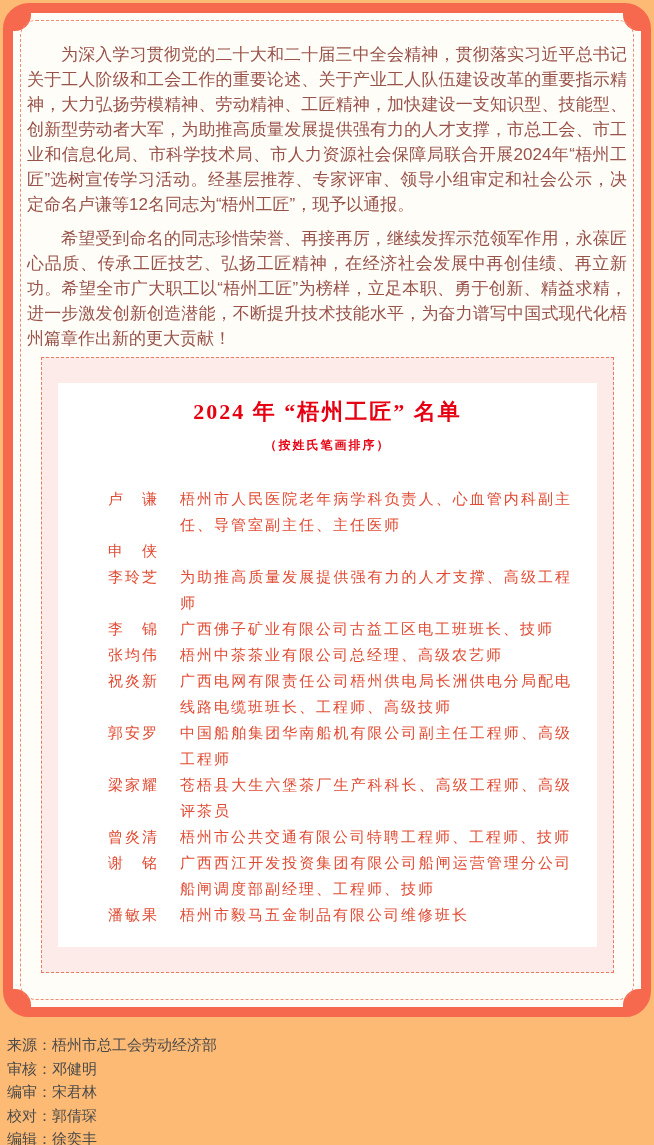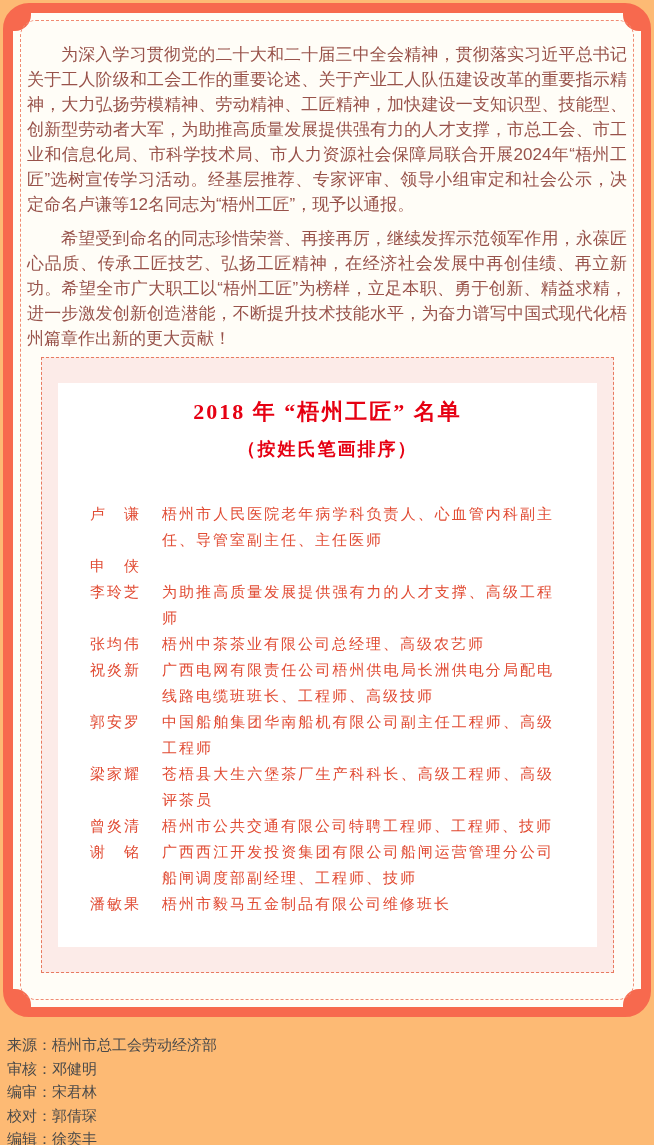--- a/index.html
+++ b/index.html
@@ -23,22 +23,22 @@
         text-align:justify;text-indent:2em;}
 
   
   .list-box{position:absolute;left:41px;top:357px;width:573px;height:616px;
             box-sizing:border-box;background:#fcebe8;border:1px dashed #e87a60;}
   .card{position:absolute;left:16px;top:25px;width:539px;height:564px;background:#ffffff;
         box-sizing:border-box;padding-top:14px;}
   .card-title{text-align:center;font-family:"Liberation Serif","DejaVu Serif",serif;
               font-weight:bold;font-size:22px;letter-spacing:2px;color:#e60012;}
   .card-subtitle{text-align:center;margin-top:10px;font-family:"Liberation Serif","DejaVu Serif",serif;
-                 font-weight:bold;font-size:18px;letter-spacing:2px;color:#e60012;}
-  .entries{margin-top:40px;padding-left:32px;}
+                 font-weight:bold;font-size:12px;letter-spacing:2px;color:#e60012;}
+  .entries{margin-top:32px;padding-left:50px;}
   .entry{display:flex;align-items:flex-start;font-family:"Liberation Serif","DejaVu Serif",serif;
          font-size:15px;line-height:26px;letter-spacing:2px;color:#e14b33;}
   .ename{flex:none;width:51px;margin-right:21px;white-space:pre;}
   .edesc{width:392px;text-align:justify;}
 
   
   .footer{position:absolute;left:7px;top:1033px;}
   .credit-line{font-size:15px;line-height:23.5px;color:#4a4a4a;}
 </style>
 </head>
@@ -54,33 +54,37 @@
     <div class="dashed-frame"></div>
   </div>
 
   <div class="content">
     <p class="para">为深入学习贯彻党的二十大和二十届三中全会精神，贯彻落实习近平总书记关于工人阶级和工会工作的重要论述、关于产业工人队伍建设改革的重要指示精神，大力弘扬劳模精神、劳动精神、工匠精神，加快建设一支知识型、技能型、创新型劳动者大军，为助推高质量发展提供强有力的人才支撑，市总工会、市工业和信息化局、市科学技术局、市人力资源社会保障局联合开展2024年“梧州工匠”选树宣传学习活动。经基层推荐、专家评审、领导小组审定和社会公示，决定命名卢谦等12名同志为“梧州工匠”，现予以通报。</p>
     <p class="para">希望受到命名的同志珍惜荣誉、再接再厉，继续发挥示范领军作用，永葆匠心品质、传承工匠技艺、弘扬工匠精神，在经济社会发展中再创佳绩、再立新功。希望全市广大职工以“梧州工匠”为榜样，立足本职、勇于创新、精益求精，进一步激发创新创造潜能，不断提升技术技能水平，为奋力谱写中国式现代化梧州篇章作出新的更大贡献！</p>
   </div>
 
   <div class="list-box">
     <div class="card">
-      <div class="card-title">2018 年 “梧州工匠” 名单</div>
+      <div class="card-title">2024 年 “梧州工匠” 名单</div>
       <div class="card-subtitle">（按姓氏笔画排序）</div>
       <div class="entries">
         <div class="entry">
           <span class="ename">卢　谦</span>
           <span class="edesc">梧州市人民医院老年病学科负责人、心血管内科副主任、导管室副主任、主任医师</span>
         </div>
         <div class="entry">
           <span class="ename">申　侠</span>
         </div>
         <div class="entry">
           <span class="ename">李玲芝</span>
           <span class="edesc">为助推高质量发展提供强有力的人才支撑、高级工程师</span>
+        </div>
+        <div class="entry">
+          <span class="ename">李　锦</span>
+          <span class="edesc">广西佛子矿业有限公司古益工区电工班班长、技师</span>
         </div>
         <div class="entry">
           <span class="ename">张均伟</span>
           <span class="edesc">梧州中茶茶业有限公司总经理、高级农艺师</span>
         </div>
         <div class="entry">
           <span class="ename">祝炎新</span>
           <span class="edesc">广西电网有限责任公司梧州供电局长洲供电分局配电线路电缆班班长、工程师、高级技师</span>
         </div>
         <div class="entry">

